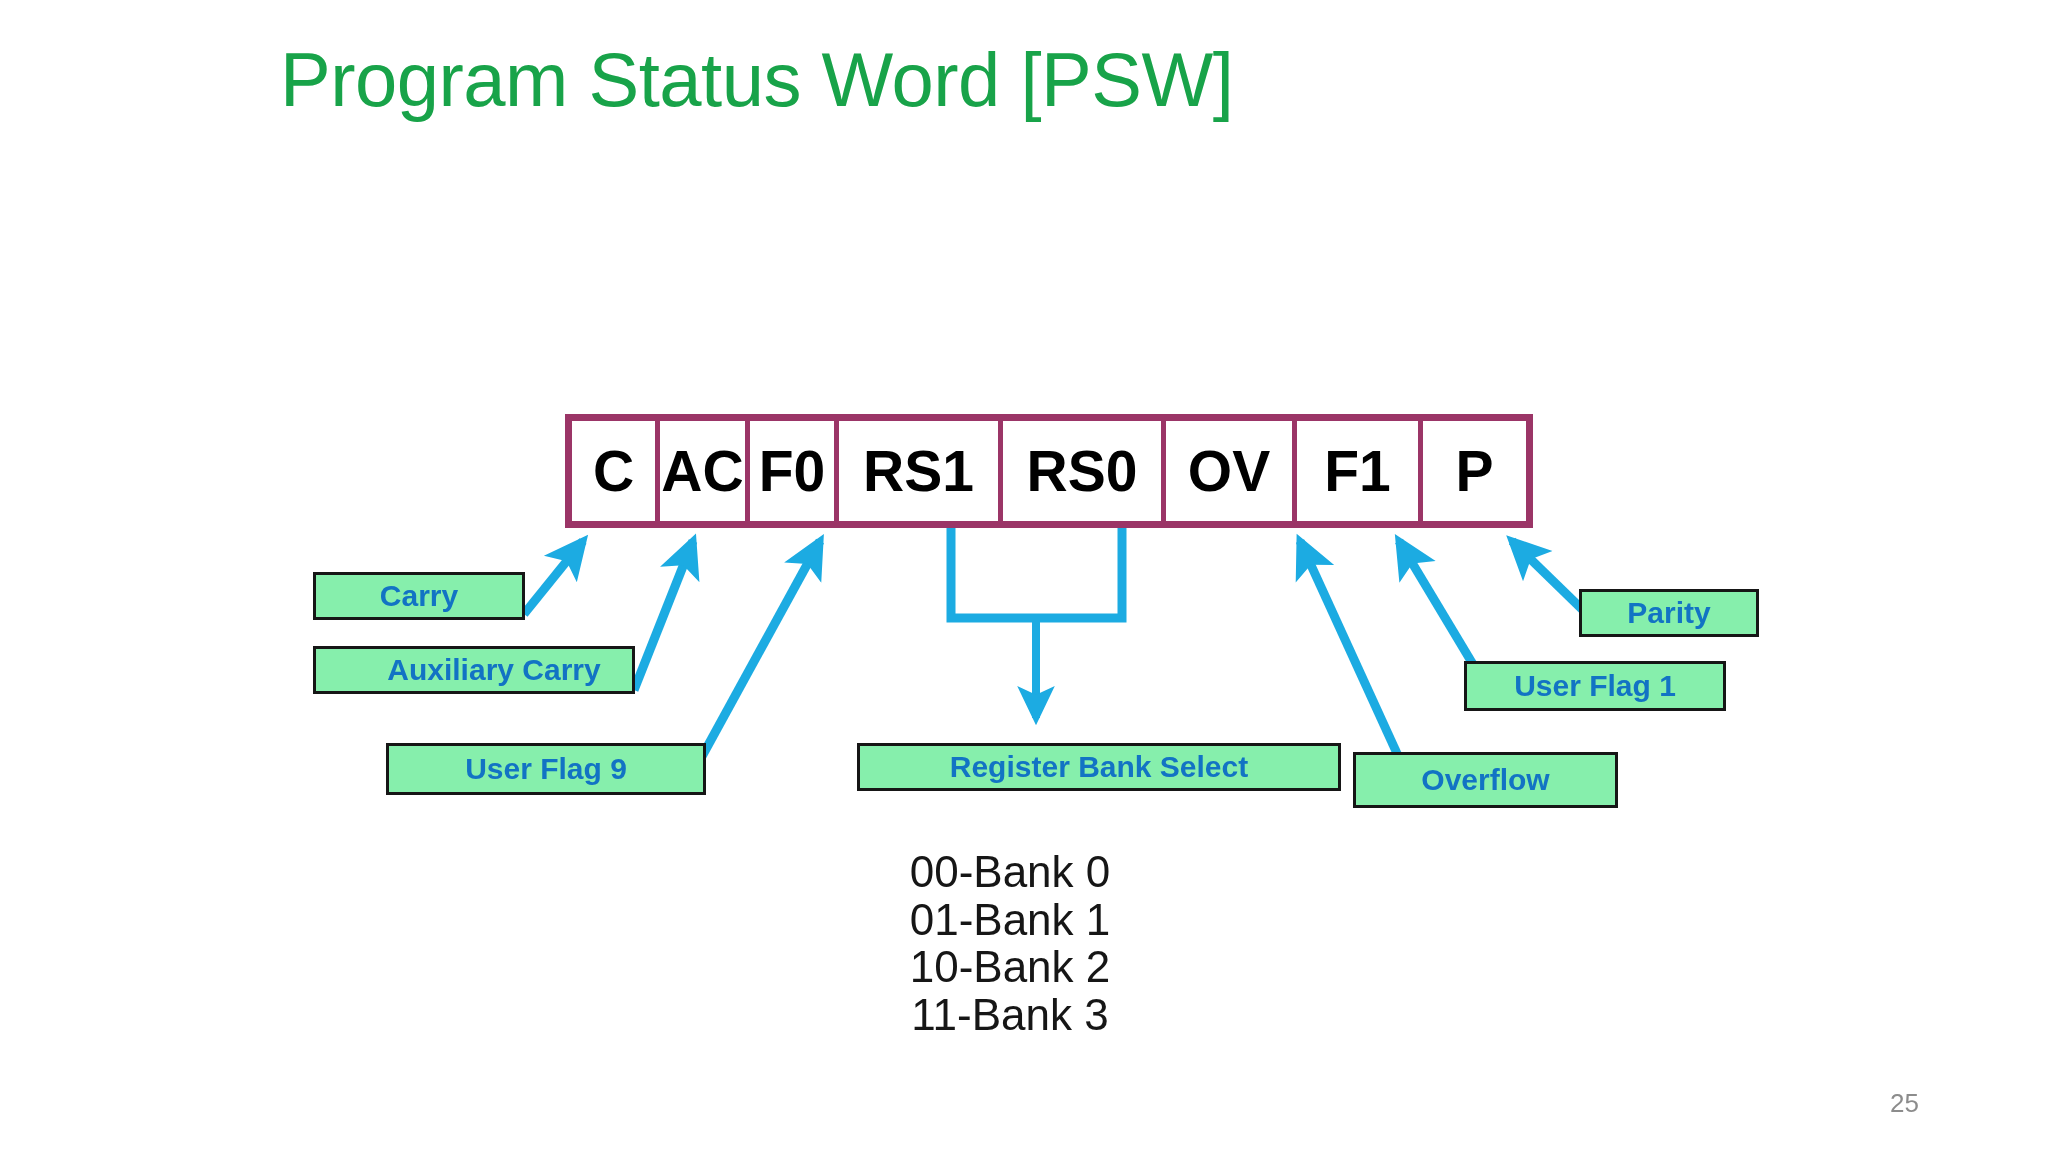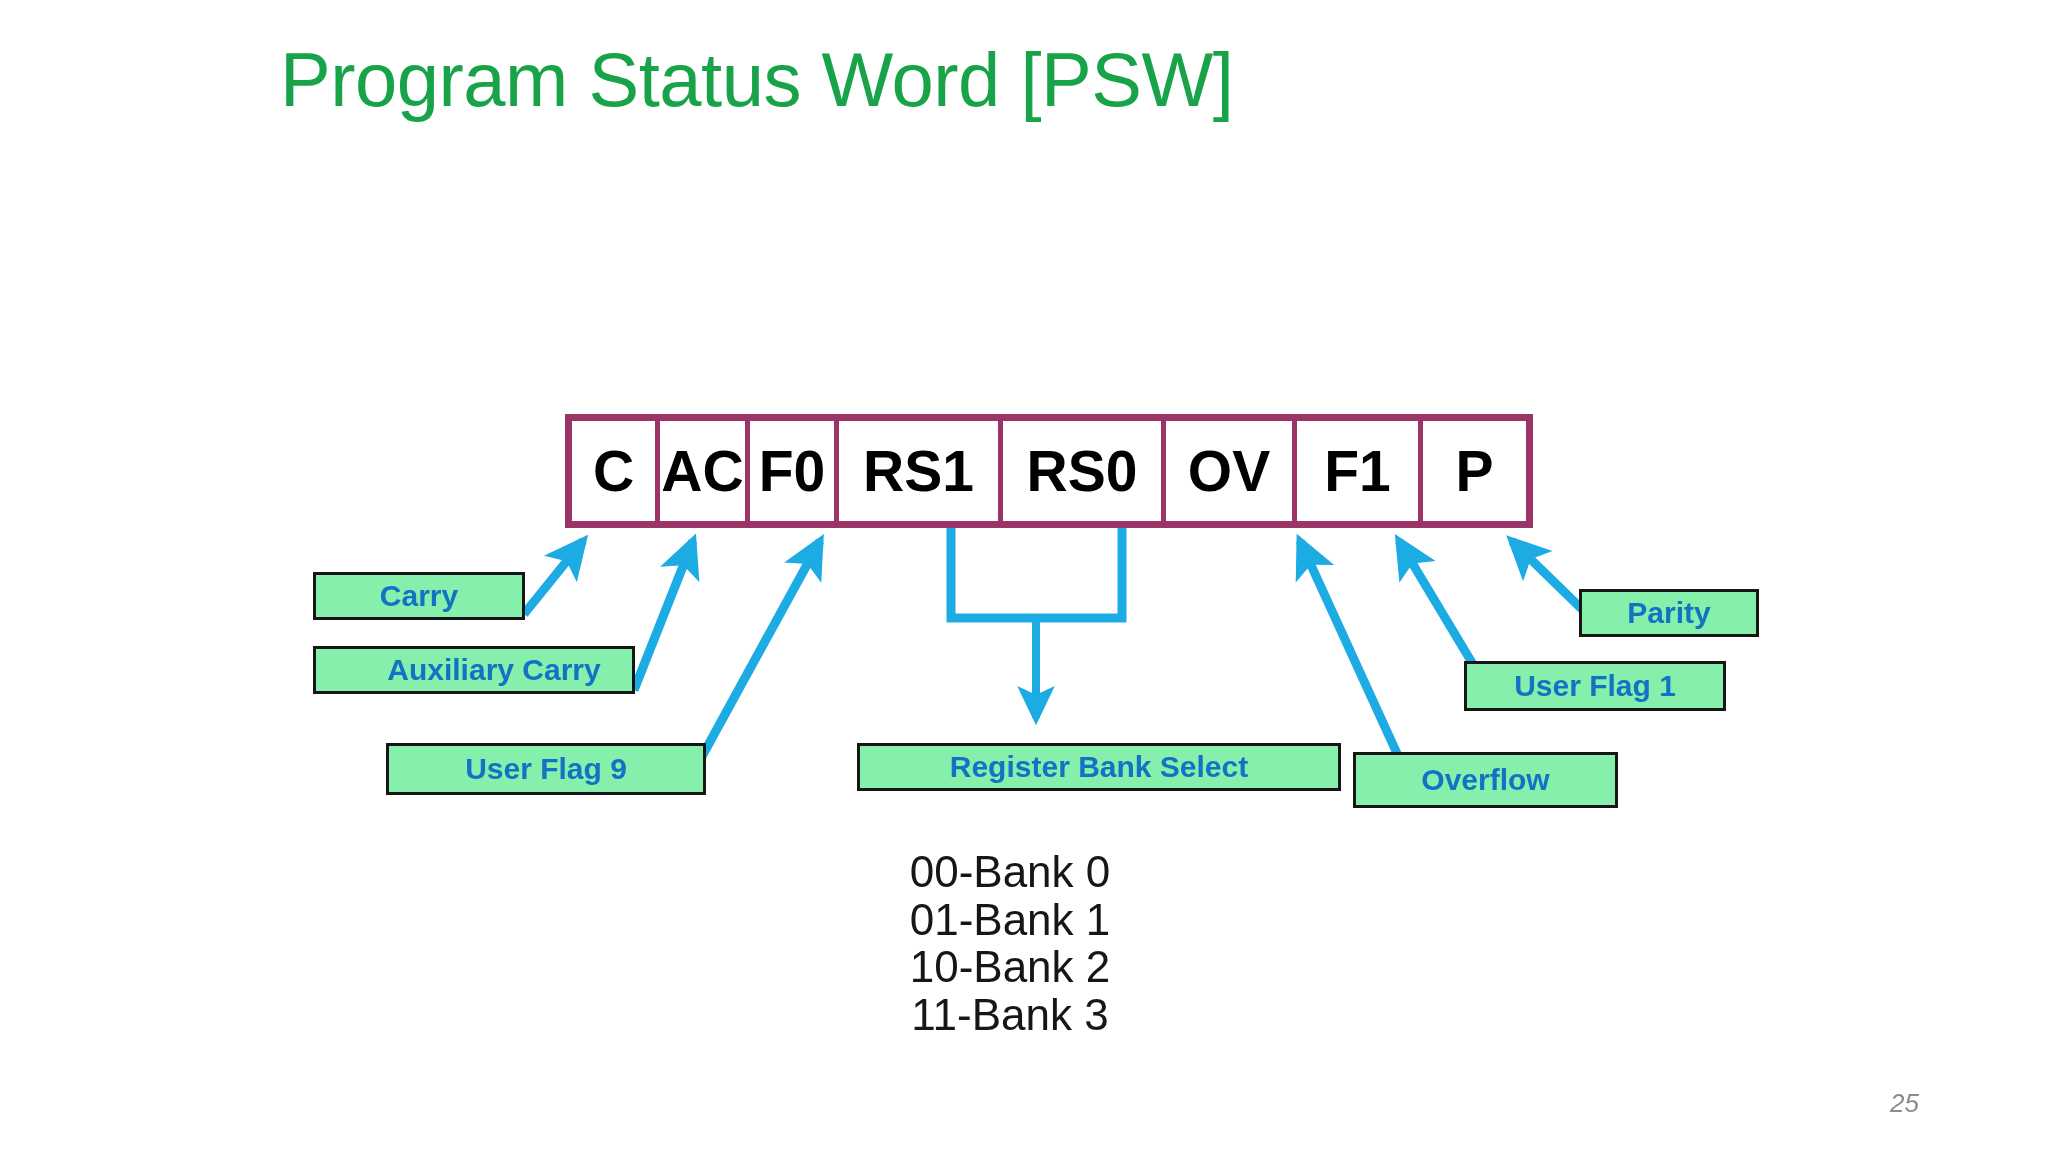--- a/index.html
+++ b/index.html
@@ -86,21 +86,20 @@
   }
   .bank-line { display: block; }
 
   
   #slide-number {
     position: absolute;
     left: 1890px;
     top: 1088px;
     font-size: 26px;
     color: #8C8C8C;
-    font-style: italic;
   }
 
   
   #arrow-layer {
     position: absolute;
     left: 0; top: 0;
     width: 2048px;
     height: 1152px;
     pointer-events: none;
     z-index: 2;

